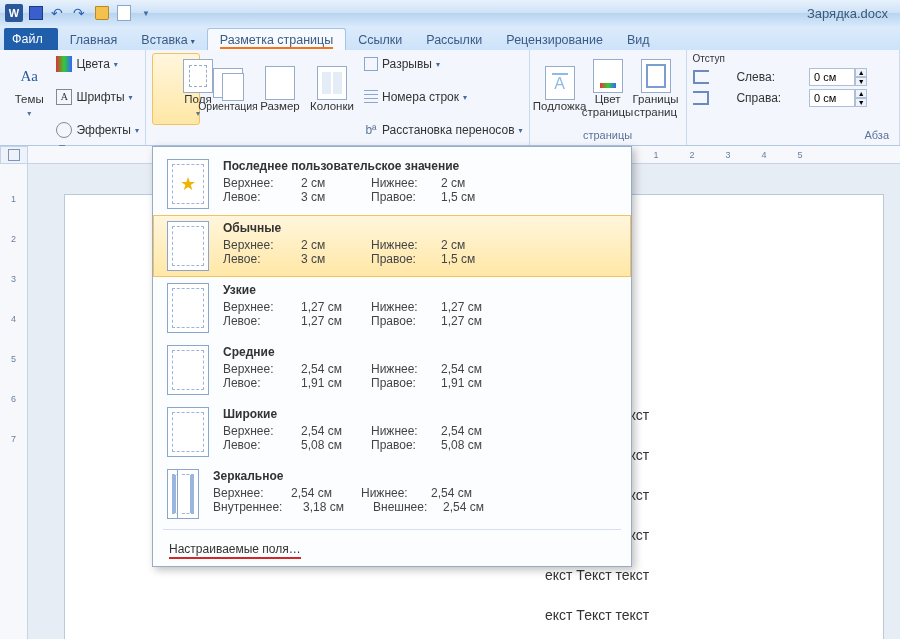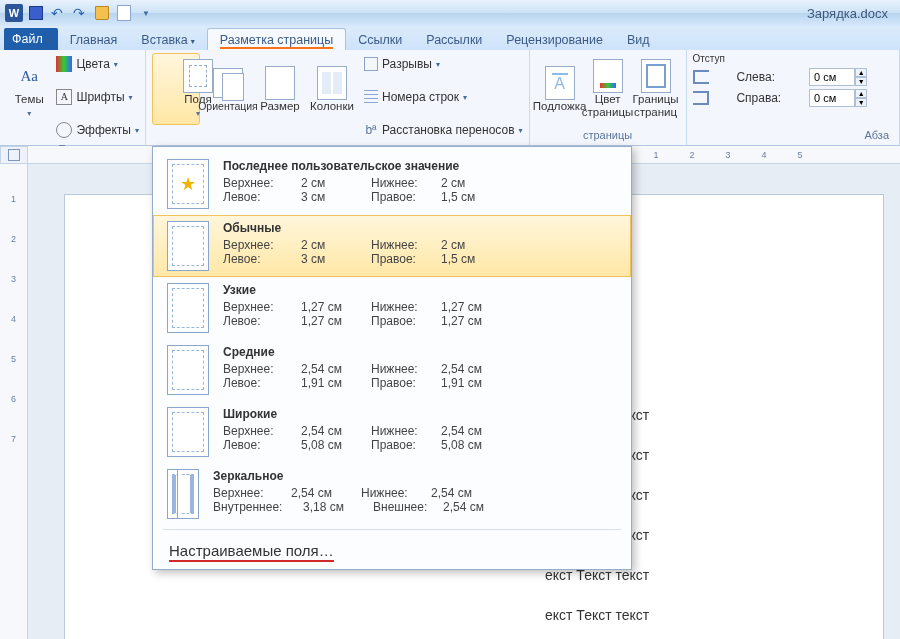--- a/index.html
+++ b/index.html
@@ -73,21 +73,21 @@
   .dd-thumb{width:42px;height:50px;border:1px solid #8aa6cf;background:#fff;position:relative;flex-shrink:0;}
   .dd-thumb::before{content:"";position:absolute;inset:4px;border:1px dashed #9ab6dd;}
   .dd-thumb.star::after{content:"★";position:absolute;inset:0;display:flex;align-items:center;justify-content:center;color:#f0b400;font-size:18px;}
   .dd-thumb.mirror::before{border-left:4px solid #9ab6dd;border-right:none;}
   .dd-thumb.mirror2{margin-left:-14px;}
   .dd-mirror-wrap{display:flex;gap:2px;flex-shrink:0;}
   .dd-text{flex:1;}
   .dd-title{font-weight:bold;margin-bottom:3px;}
   .dd-row{display:grid;grid-template-columns:78px 70px 70px 60px;font-size:12px;color:#444;}
   .dd-sep{height:1px;background:#d6e0ef;margin:4px 10px;}
-  .dd-custom{padding:8px 16px 10px;font-size:15px;}
+  .dd-custom{padding:8px 16px 10px;font-size:12px;}
   .dd-custom span{border-bottom:2px solid #d12727;padding-bottom:1px;}
 
   
   .hruler{position:absolute;left:28px;right:0;top:146px;height:18px;background:#f6f8fb;border-bottom:1px solid #c5d3e6;font-size:9px;color:#6a7f9f;overflow:hidden;display:flex;align-items:center;}
   .hruler .tick{display:inline-block;width:36px;text-align:center;position:relative;}
   .vruler{position:absolute;left:0;top:164px;bottom:0;width:28px;background:#f6f8fb;border-right:1px solid #c5d3e6;font-size:9px;color:#6a7f9f;display:flex;flex-direction:column;align-items:center;padding-top:30px;gap:30px;}
   .ruler-corner{position:absolute;left:0;top:146px;width:28px;height:18px;background:#eef3fb;border:1px solid #c5d3e6;display:flex;align-items:center;justify-content:center;}
   .ruler-corner::before{content:"";width:10px;height:10px;border:1px solid #7d95b8;}
 
   .docarea{position:absolute;left:28px;top:164px;right:0;bottom:0;background:#e7edf5;overflow:hidden;}

